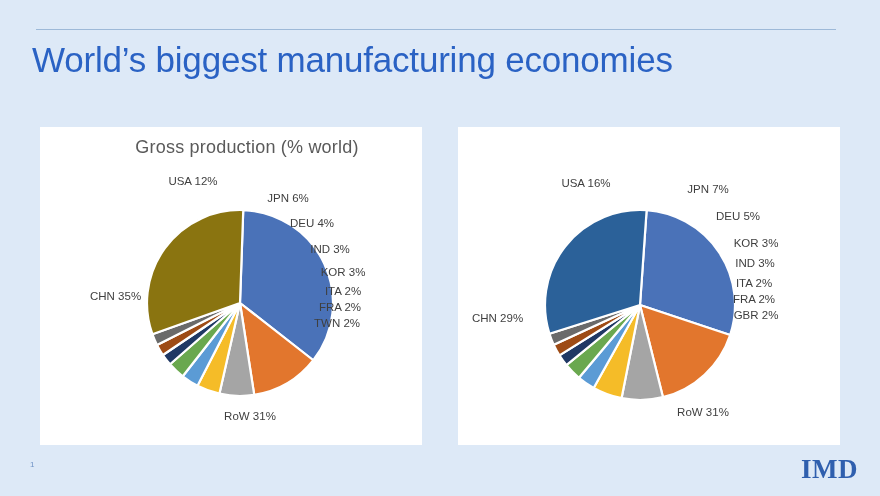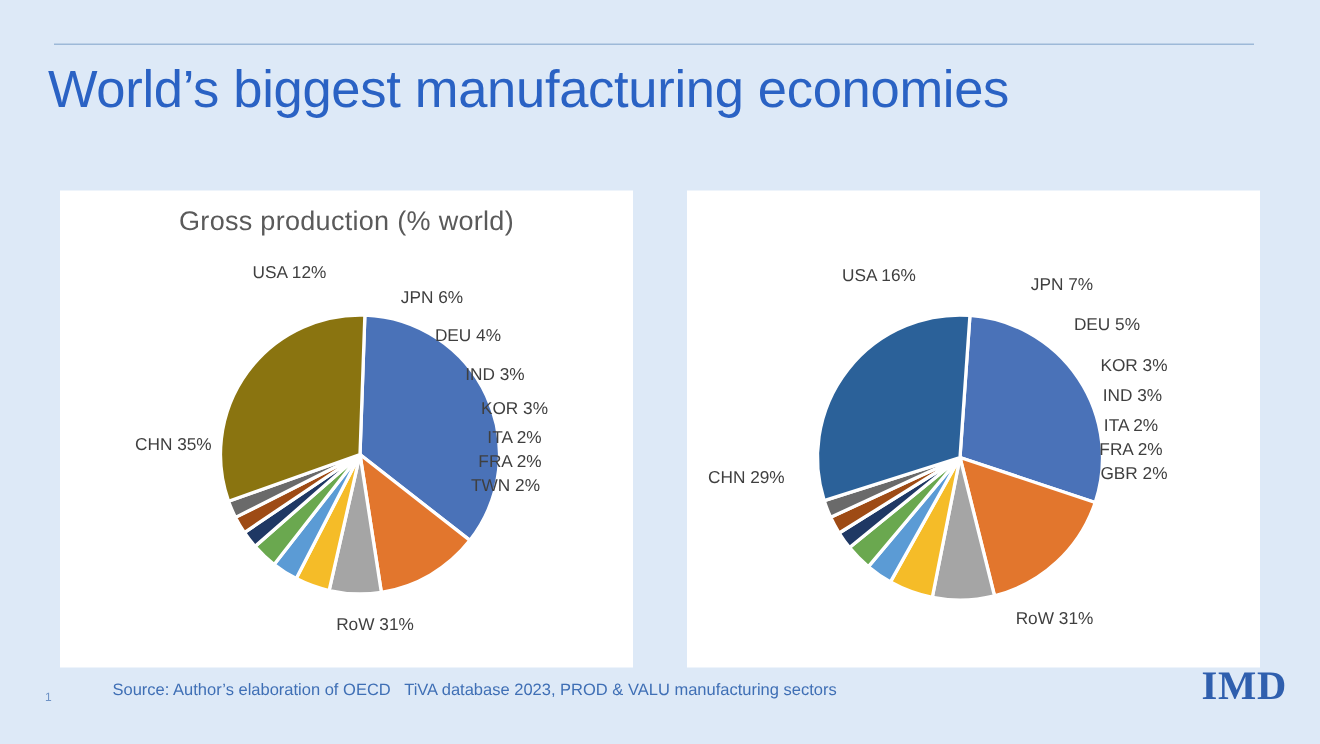--- a/index.html
+++ b/index.html
@@ -52,20 +52,21 @@
 
   .chart-title {
     position: absolute;
     top: 10px;
     left: 0;
     width: 100%;
     text-align: center;
     font-size: 18px;
     color: #5a5a5a;
     letter-spacing: 0.2px;
+    padding-left: 16px;
   }
   .pie-svg {
     position: absolute;
     left: 0;
     top: 0;
     width: 382px;
     height: 318px;
   }
   .pie-label {
     font-family: "Liberation Sans", sans-serif;
@@ -84,21 +85,21 @@
   #page-number {
     position: absolute;
     left: 30px;
     top: 460px;
     font-size: 8px;
     color: #6f93c6;
   }
   #imd-logo {
     position: absolute;
     right: 22px;
-    top: 442px;
+    top: 454px;
     font-family: "Liberation Serif", serif;
     font-size: 27px;
     font-weight: bold;
     color: #2f5fae;
     letter-spacing: 0.5px;
   }
 </style>
 </head>
 <body>
 
@@ -153,16 +154,15 @@
         <text class="pie-label" x="298" y="120" text-anchor="middle">KOR 3%</text>
         <text class="pie-label" x="297" y="140" text-anchor="middle">IND 3%</text>
         <text class="pie-label" x="296" y="160" text-anchor="middle">ITA 2%</text>
         <text class="pie-label" x="296" y="176" text-anchor="middle">FRA 2%</text>
         <text class="pie-label" x="298" y="192" text-anchor="middle">GBR 2%</text>
         <text class="pie-label" x="245" y="289" text-anchor="middle">RoW 31%</text>
       </svg>
   </div>
 
   <div id="page-number">1</div>
-  <div id="footer-note">Source: Author’s elaboration of OECD   TiVA database 2023, PROD &amp; VALU manufacturing sectors</div>
   <div id="imd-logo">IMD</div>
 
 </div>
 
 </body></html>

